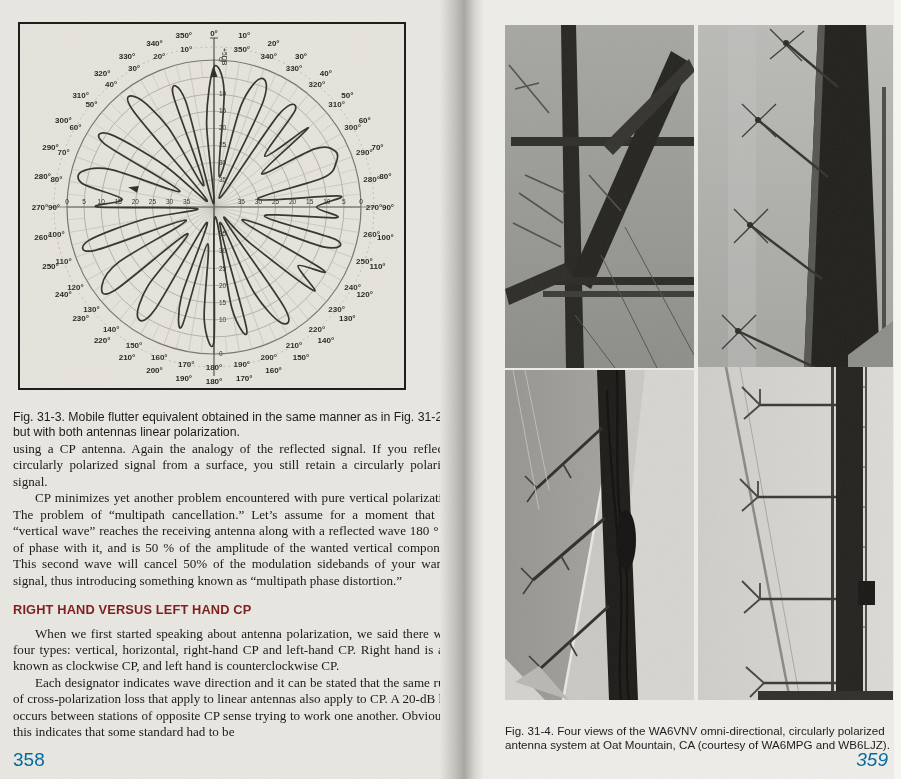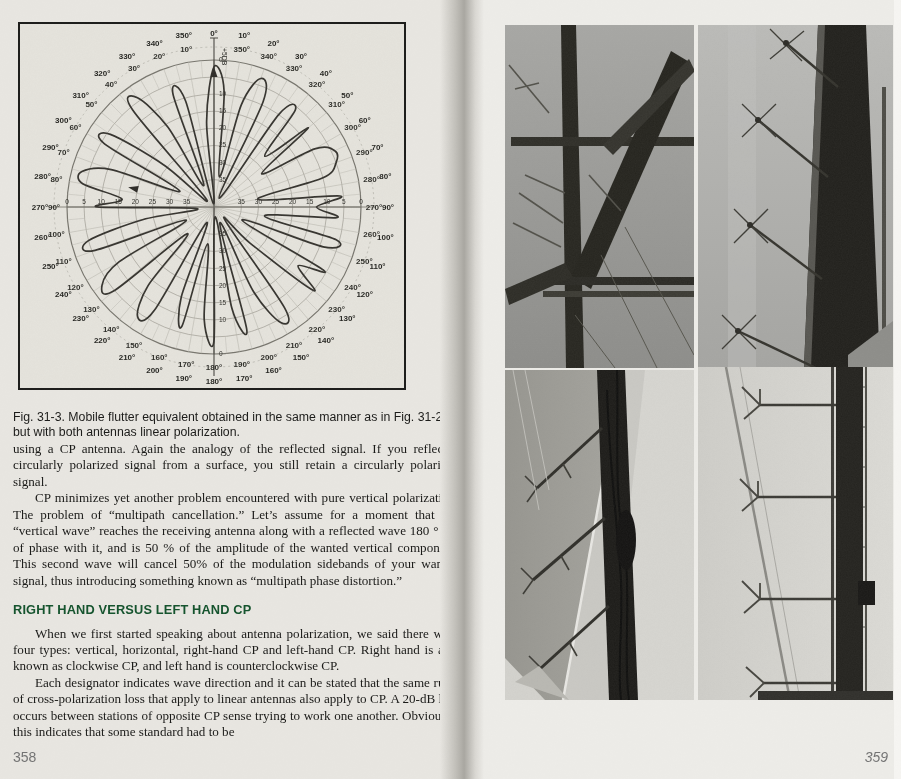--- a/index.html
+++ b/index.html
@@ -19,23 +19,23 @@
   .caption{position:absolute;color:#1b1b19;font-size:12.3px;line-height:14.6px;}
   .cap-left{left:13px;top:398px;width:446px;}
   .cap-right{left:21px;top:712px;width:392px;font-size:11.6px;line-height:14px;}
 
   .bodytext{position:absolute;left:13px;top:441px;width:446px;
             font-family:"Liberation Serif",serif;font-size:13.1px;line-height:16.45px;
             color:#191917;text-align:justify;}
   .bodytext p{margin:0;}
   .bodytext p.ind{text-indent:22px;}
   .bodytext h3{margin:13px 0 7px 0;font-family:"Liberation Sans",sans-serif;
-               font-size:12.8px;letter-spacing:.15px;color:#14532d;}
-
-  .pagenum{position:absolute;font-size:14px;color:#737373;}
+               font-size:12.8px;letter-spacing:.15px;color:#7f1d1d;}
+
+  .pagenum{position:absolute;font-size:19px;color:#0369a1;}
   .pn-left{left:13px;top:749px;}
   .pn-right{right:13px;top:749px;font-style:italic;}
 
   .photo{position:absolute;overflow:hidden;}
   .photo svg{display:block;}
   .ph-tl{left:21px;top:25px;width:189px;height:343px;}
   .ph-tr{left:214px;top:25px;width:195px;height:343px;}
   .ph-bl{left:21px;top:370px;width:189px;height:330px;}
   .ph-br{left:214px;top:367px;width:195px;height:333px;}
 
@@ -418,20 +418,21 @@
             <path d="M62,232 L62,216"></path>
           <path d="M66,316 L48,300"></path>
             <path d="M66,316 L52,330"></path>
         </g>
         <rect x="160" y="214" width="17" height="24" fill="#181715"></rect>
         <rect x="60" y="324" width="135" height="9" fill="#2f2e2a"></rect>
         <rect width="195" height="333" filter="url(#grain)" opacity=".13"></rect>
       </svg>
     </div>
 
+    <p class="caption cap-right">Fig. 31-4. Four views of the WA6VNV omni-directional, circularly polarized antenna system at Oat Mountain, CA (courtesy of WA6MPG and WB6LJZ).</p>
 
     <div class="pagenum pn-right">359</div>
   </div>
 
   <div class="edge-right"></div>
 
   <svg class="noise" width="901" height="779">
       <rect width="901" height="779" filter="url(#grain)"></rect>
     </svg>
 </div>

